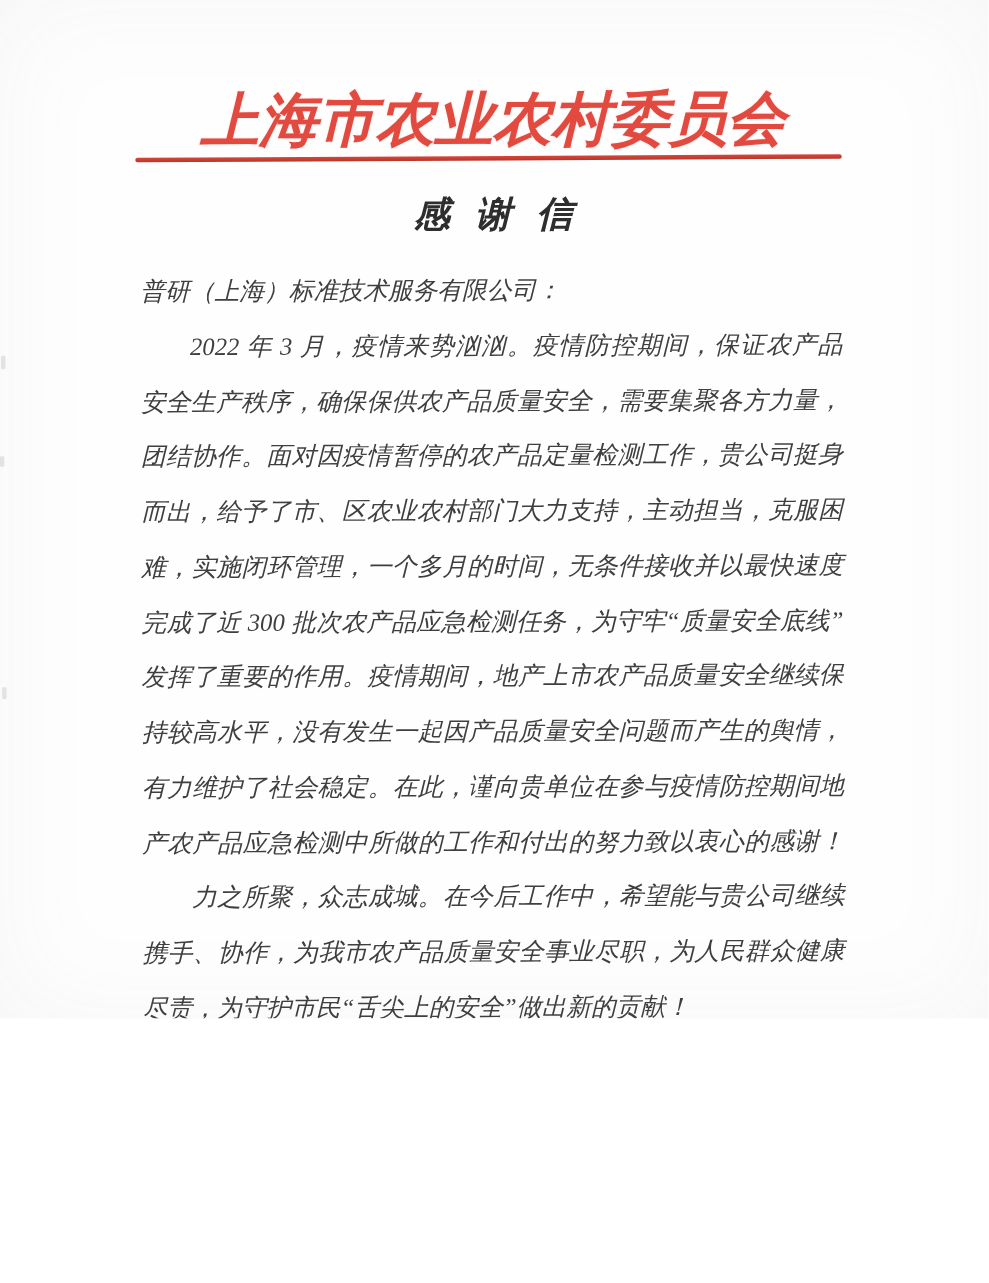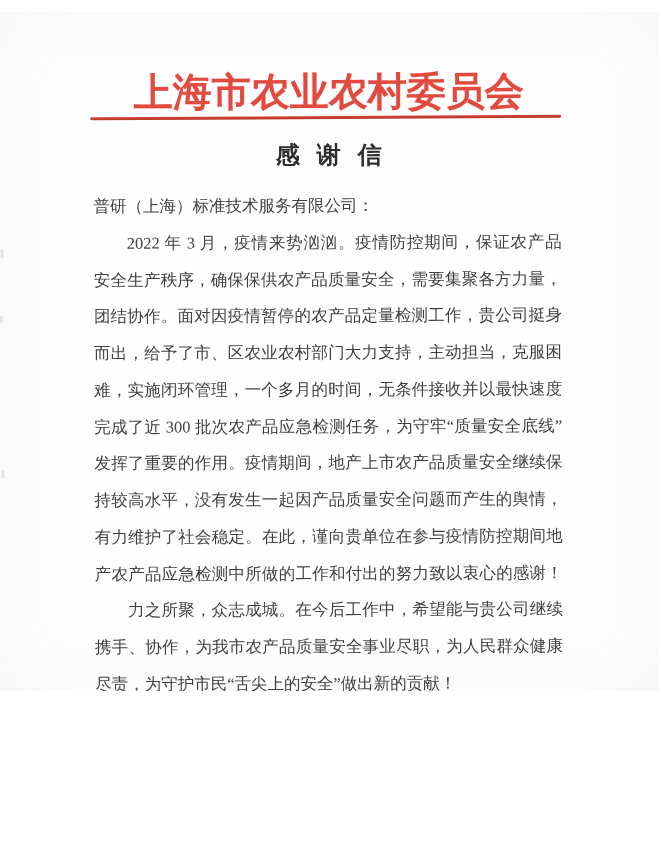--- a/index.html
+++ b/index.html
@@ -1,21 +1,22 @@
 <!DOCTYPE html>
 <html style="--header-red: #e34a3f; --rule-red: #d6473d; --body-ink: #3f3f3f; --seal-red: #dd4a40;"><head>
 <meta charset="utf-8">
 <style>
   * { margin:0; padding:0; box-sizing:border-box; }
   html,body { background:#ffffff; }
   .page {
-    position:relative; width:659px; height:679px; margin:12px auto;
+    position:relative; width:659px; height:679px; margin:0 auto;
     background:#fefefe; overflow:hidden;
     box-shadow: inset 0 0 70px rgba(120,120,120,0.06);
     font-family:"Liberation Serif","DejaVu Serif",serif;
+    font-style:italic;
   }
   .page-inner { position:absolute; inset:0; transform:rotate(-0.2deg); }
 
   .letterhead {
     position:absolute; top:53px; left:0; width:100%;
     text-align:center; font-size:39px; font-weight:bold;
     letter-spacing:0px; color:var(--header-red,#e34a3f);
     text-shadow:0 0 1px rgba(227,74,63,0.35);
   }
   .rule {

